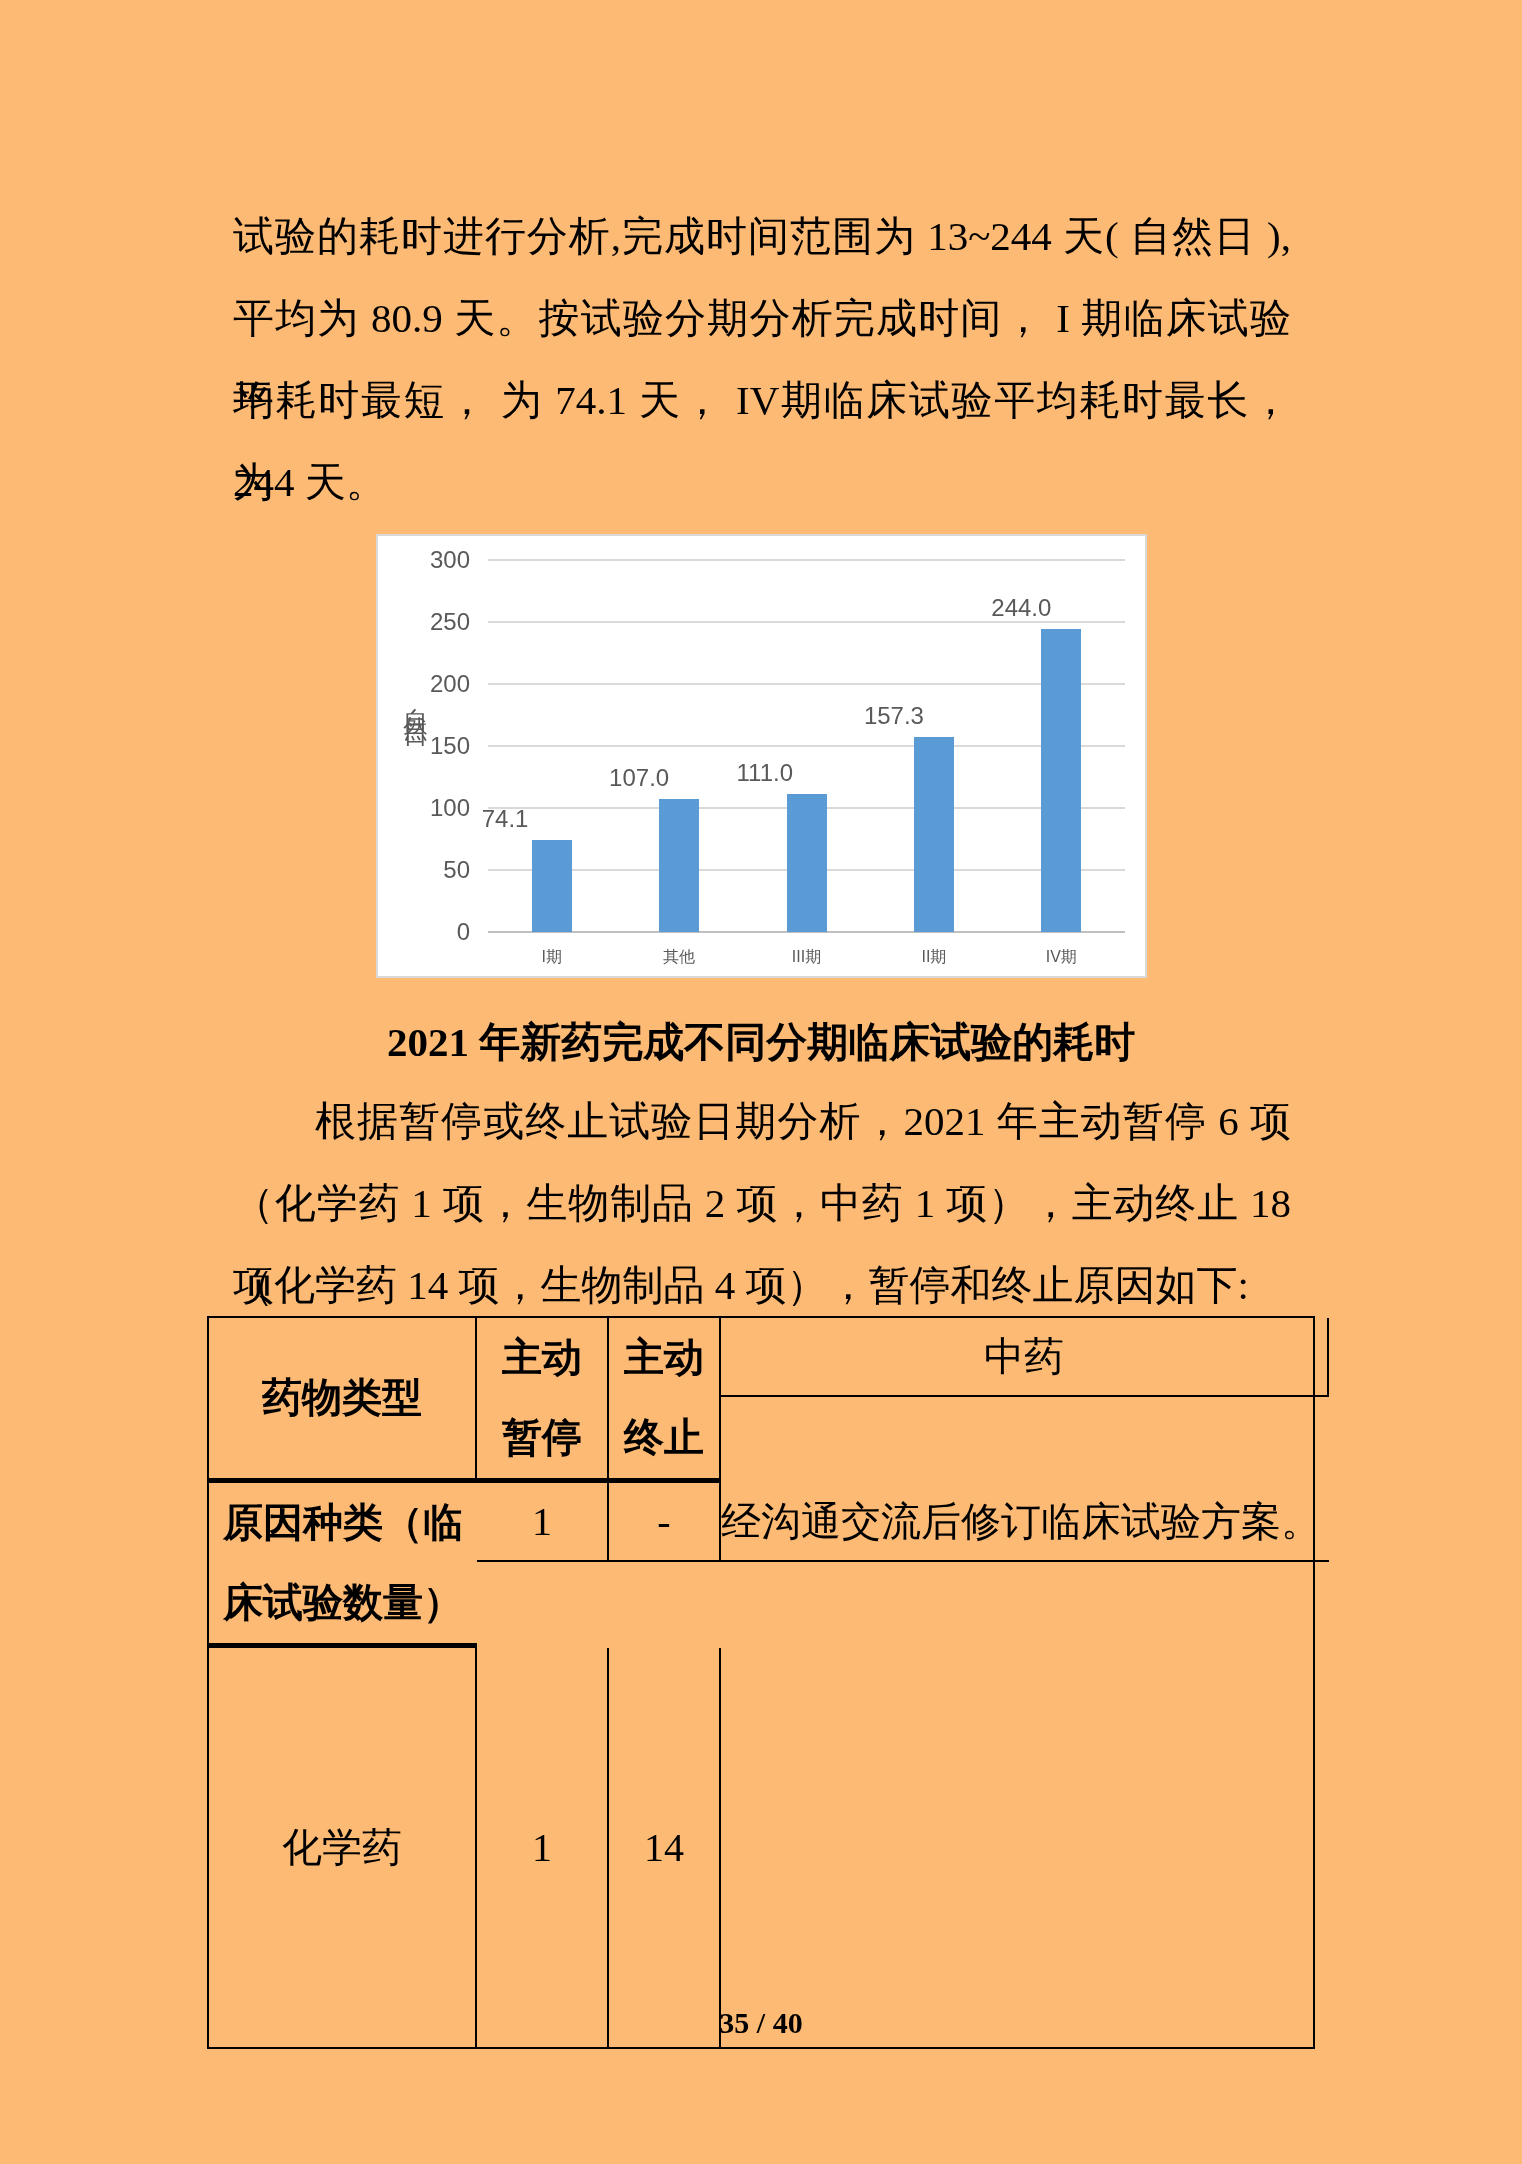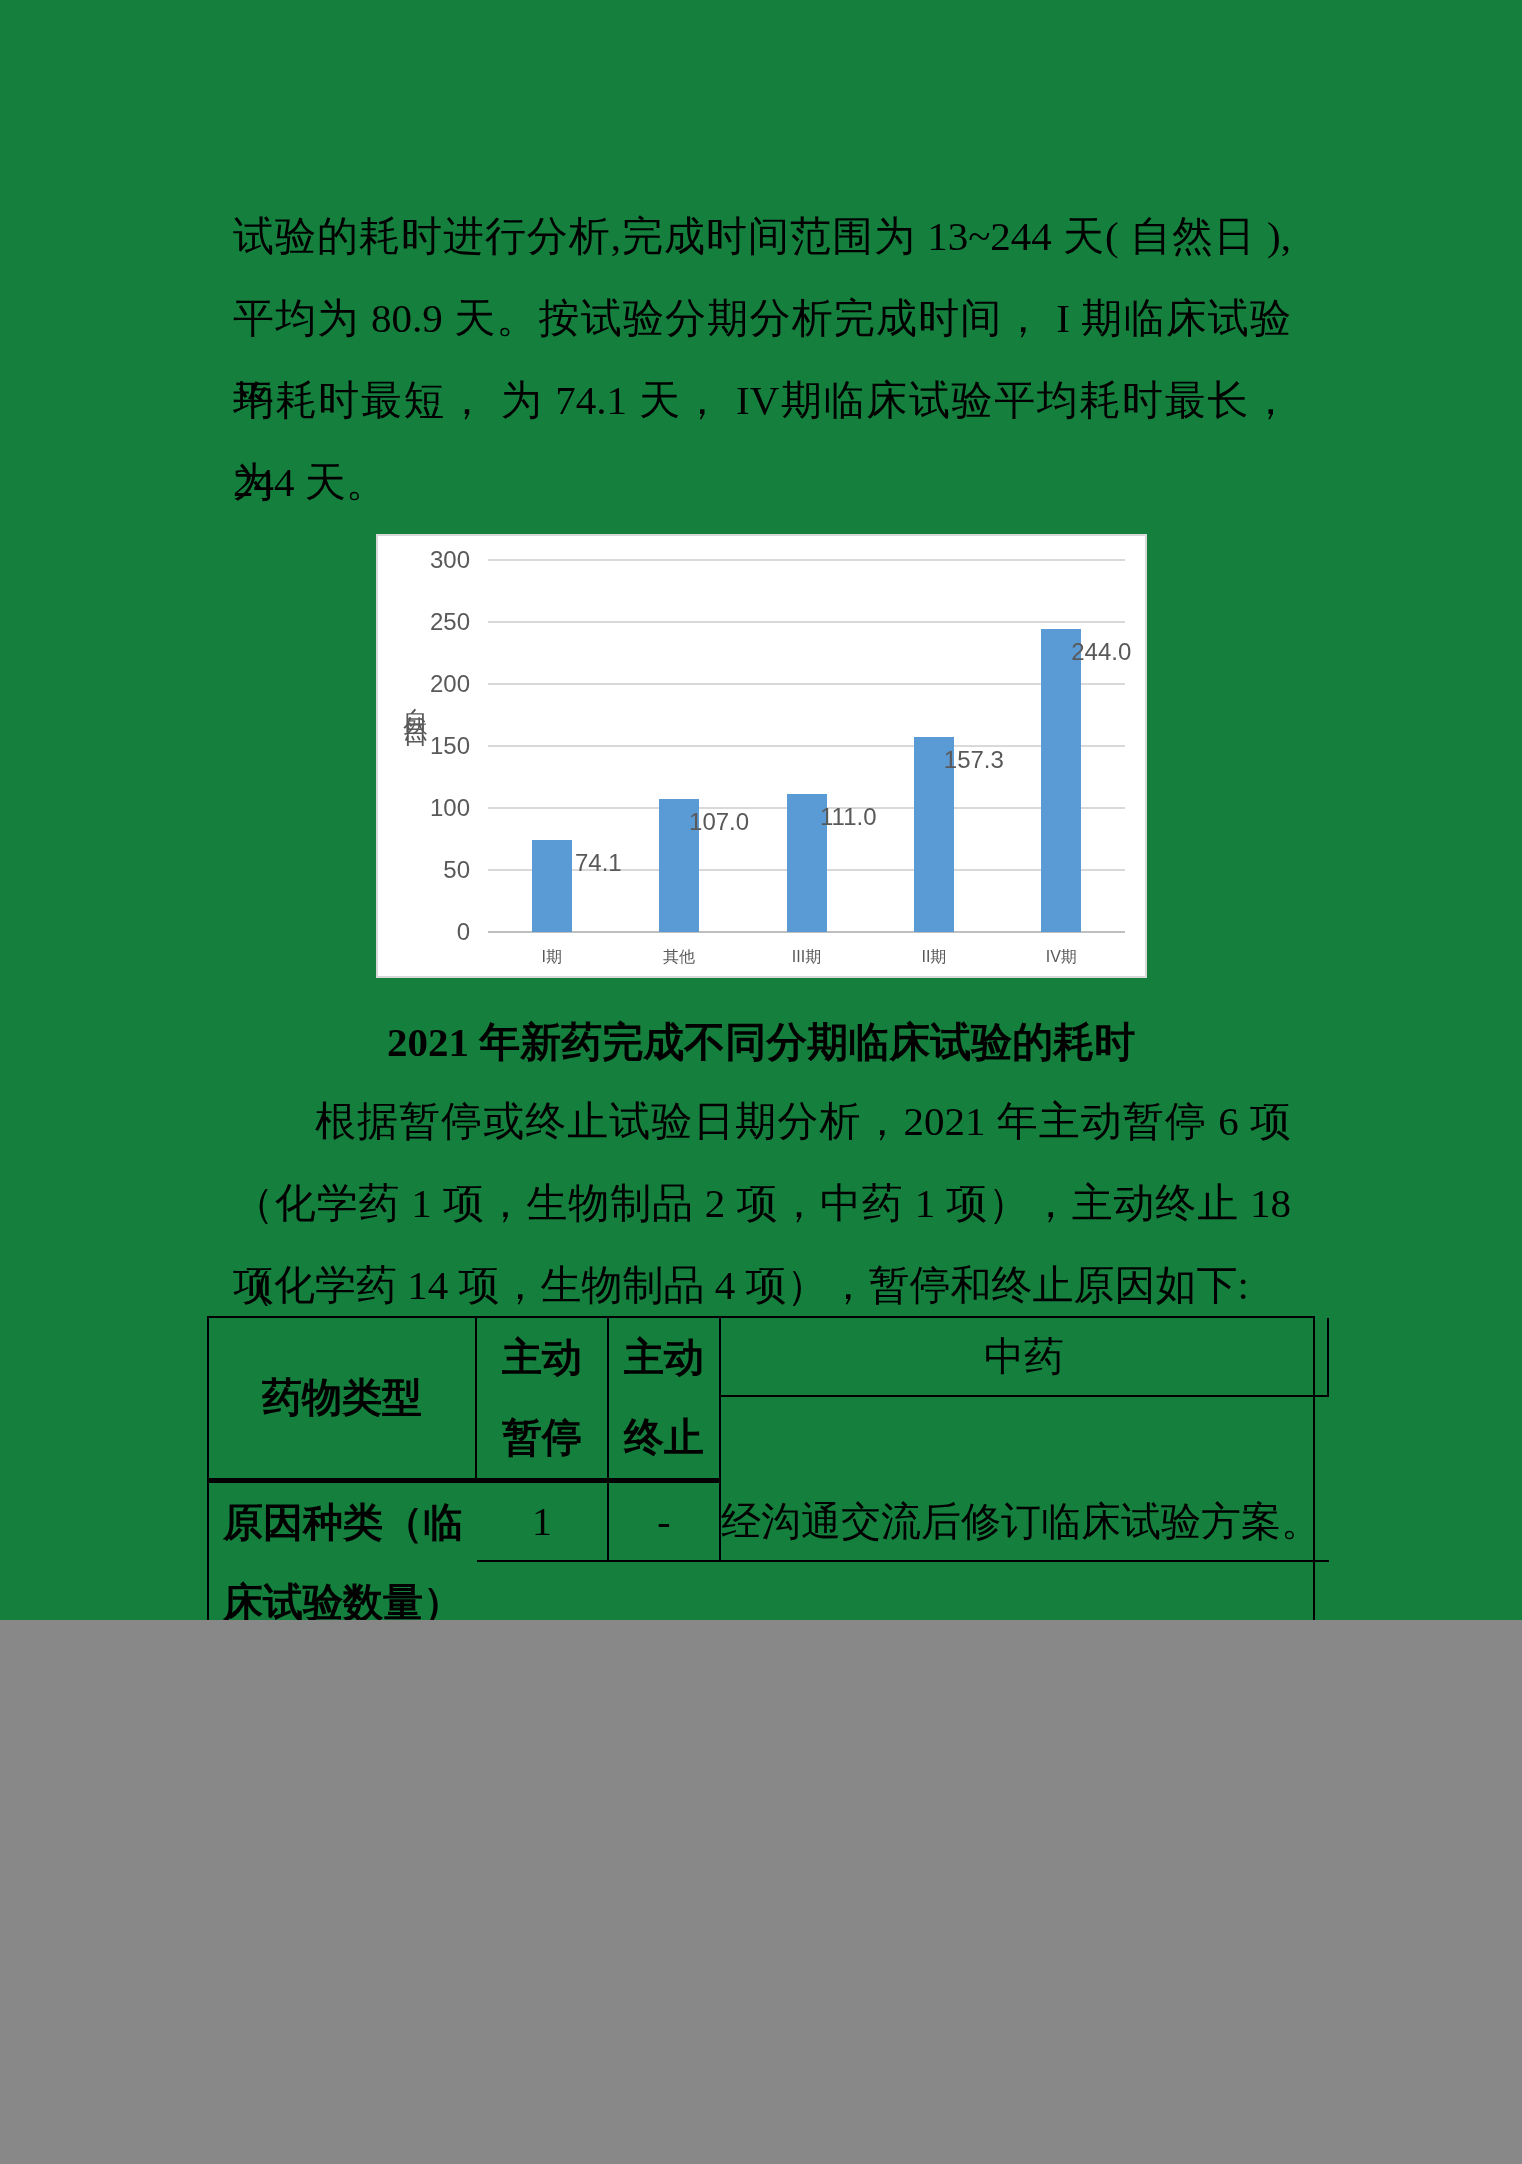--- a/index.html
+++ b/index.html
@@ -1,39 +1,39 @@
 <!DOCTYPE html>
 <html><head>
 <meta charset="utf-8">
 <style>
   html,body { margin:0; padding:0; background:#888; }
   .page {
-    position:relative; width:1522px; height:1620px; margin:0 auto;
-    background:#15803d; overflow:hidden;
+    position:relative; width:1522px; height:2164px; margin:0 auto;
+    background:#fdba74; overflow:hidden;
     font-family:"Liberation Serif","DejaVu Serif",serif; color:#000;
   }
   
   .para { position:absolute; left:233px; width:1058px; font-size:41px; line-height:82px; }
   #para1 { top:195px; }
   #para2 { top:1080px; }
   .para .line { height:82px; text-align:justify; text-align-last:justify; }
   .para .line.last { text-align-last:auto; }
   .para .line.indent { text-indent:82px; }
 
   
   .chart {
     position:absolute; left:376px; top:534px; width:771px; height:444px;
     border:2px solid #D9D9D9; box-sizing:border-box; background:#fff;
     font-family:"Liberation Sans","DejaVu Sans",sans-serif; color:#595959;
   }
   .gridline { position:absolute; height:2px; }
   .bar { position:absolute; }
   .ytick { position:absolute; left:30px; width:62px; text-align:right; font-size:24px; line-height:30px; }
   .ytitle { position:absolute; left:22px; top:152px; writing-mode:vertical-rl; font-size:25px; letter-spacing:8px; }
-  .vlabel { position:absolute; width:140px; text-align:right; font-size:24px; line-height:30px;margin-top:44px; }
+  .vlabel { position:absolute; width:140px; text-align:left; font-size:24px; line-height:30px; }
   .xcat { position:absolute; width:140px; text-align:center; font-size:16px; line-height:30px; top:406px; }
 
   
   .caption { position:absolute; left:0; top:1012px; width:1522px; text-align:center;
              font-size:41px; font-weight:bold; line-height:60px; }
 
   
   .dtable {
     position:absolute; left:207px; top:1316px; width:1108px;
     border:2px solid #000; box-sizing:border-box;

